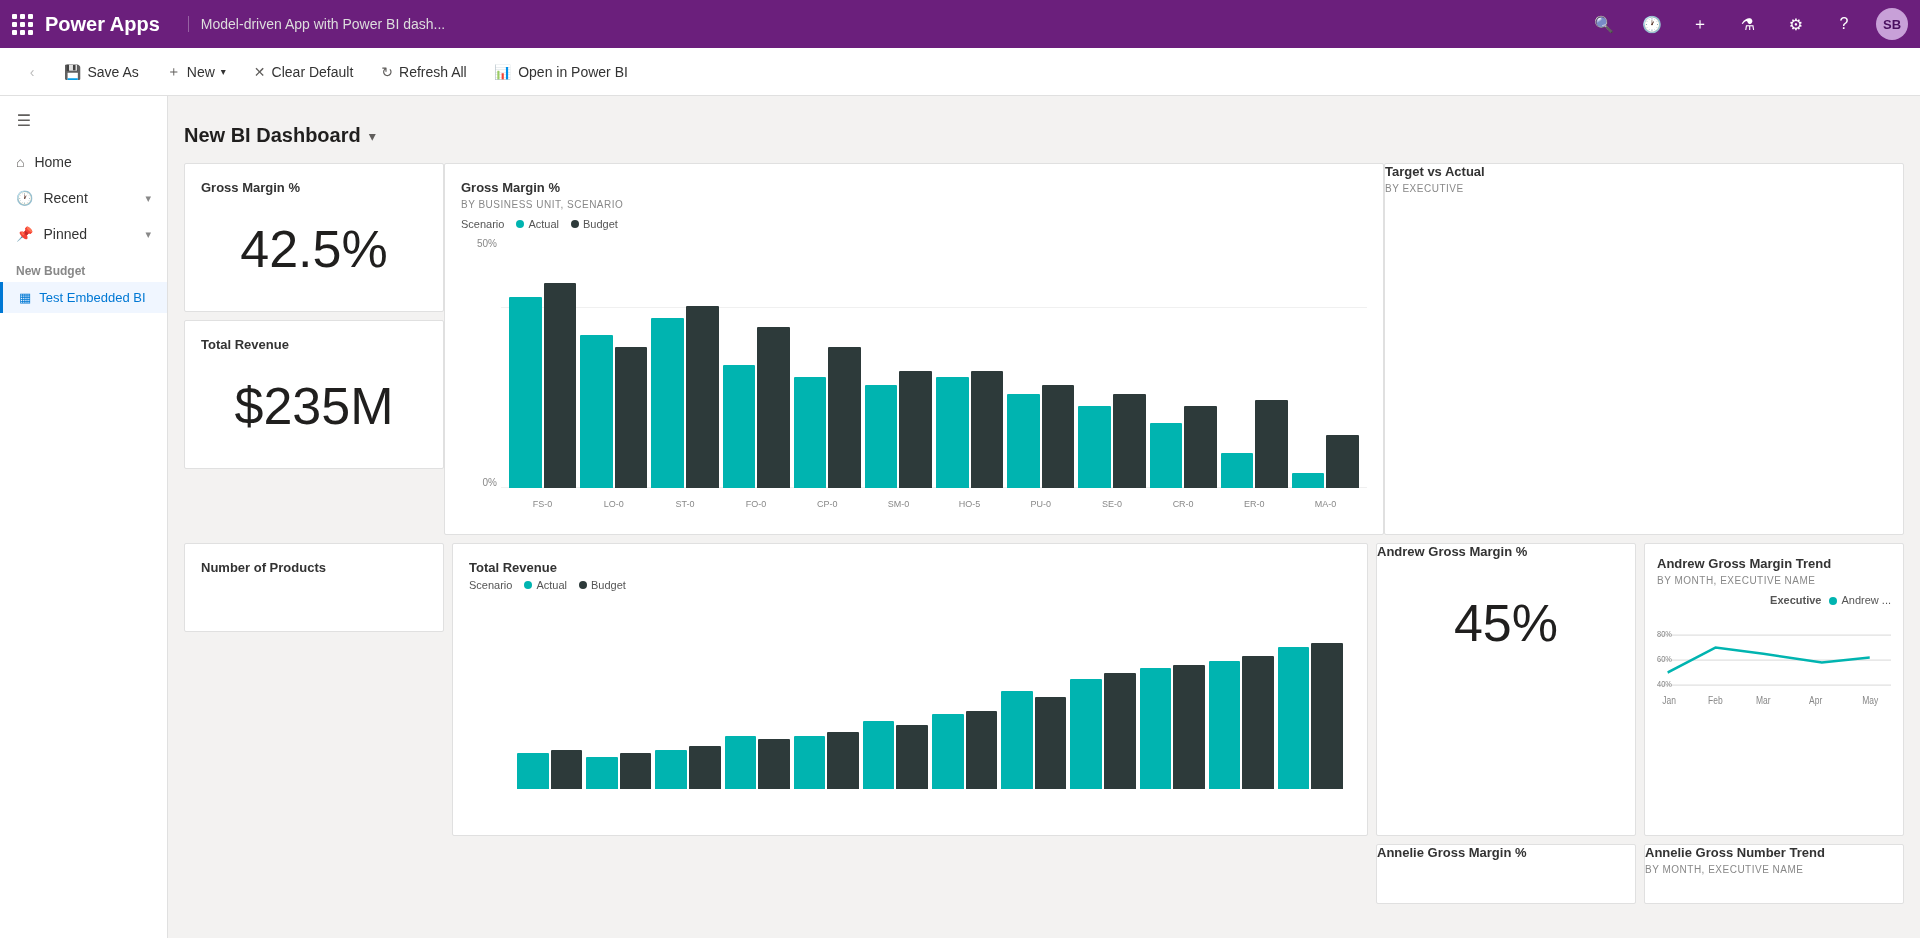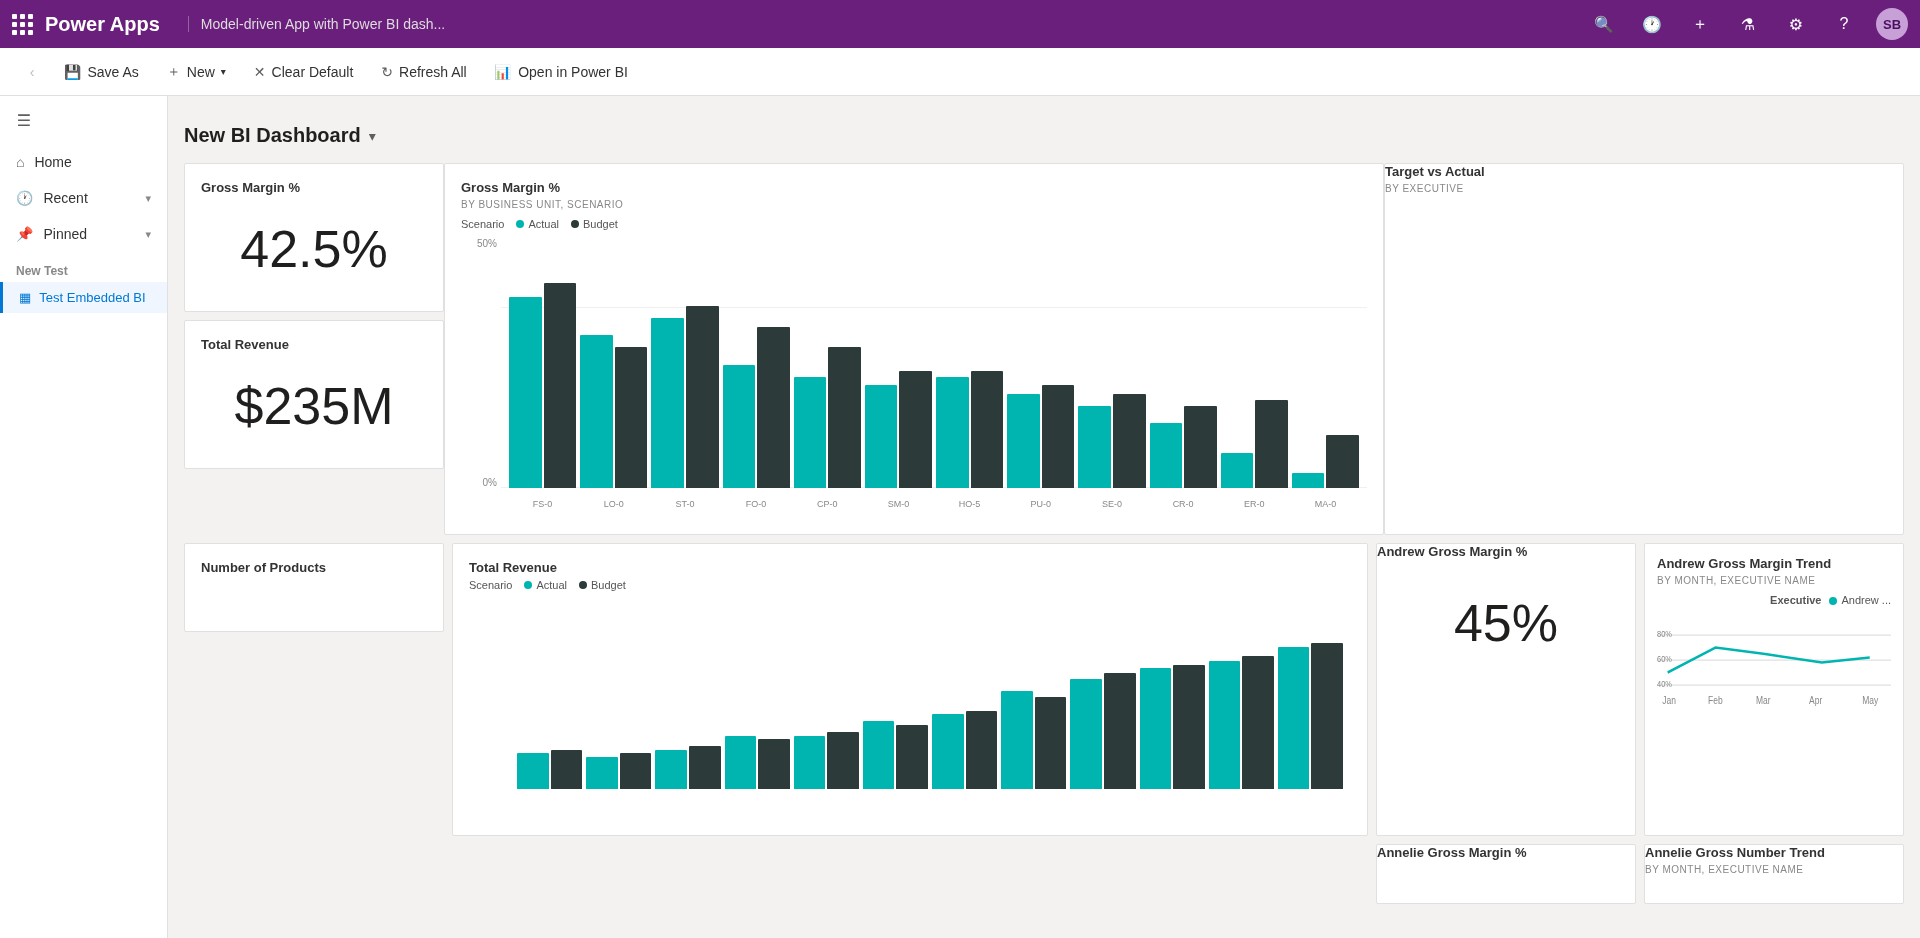--- a/index.html
+++ b/index.html
@@ -398,21 +398,21 @@
     <div class="sidebar-item">
       <span class="icon">🕐</span>
       <span>Recent</span>
       <span class="chevron">▾</span>
     </div>
     <div class="sidebar-item">
       <span class="icon">📌</span>
       <span>Pinned</span>
       <span class="chevron">▾</span>
     </div>
-    <div class="sidebar-section-label">New Test</div>
+    <div class="sidebar-section-label">New Budget</div>
     <div class="sidebar-nav-item active">
       <span class="icon">▦</span>
       <span>Test Embedded BI</span>
     </div>
   </div>
 
   <div class="main-content">
 
     <div class="page-title-bar">
       <span class="page-title">New BI Dashboard</span>

